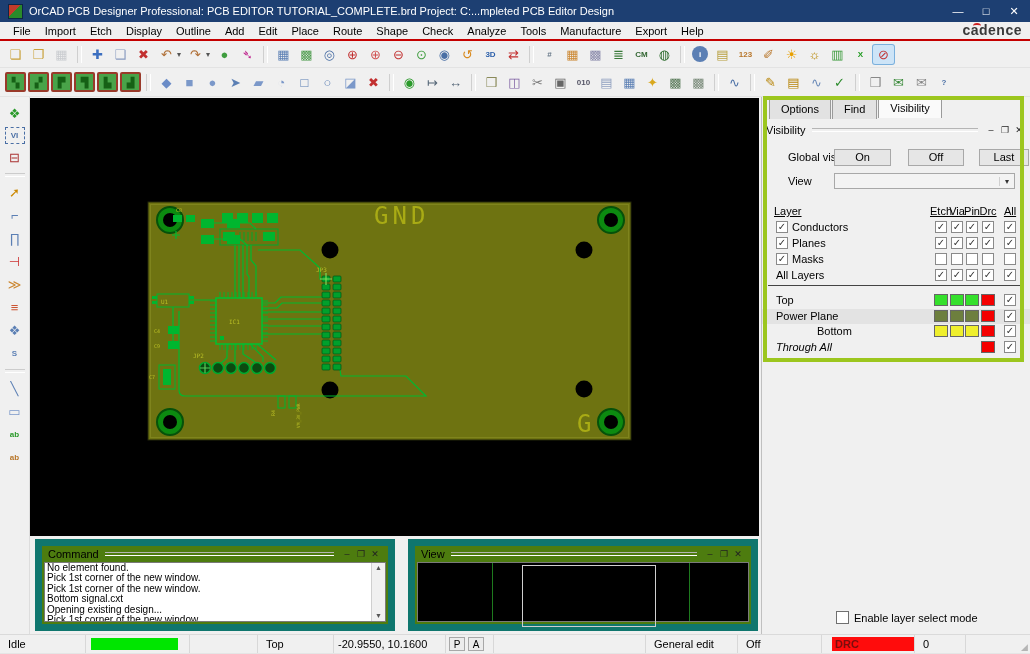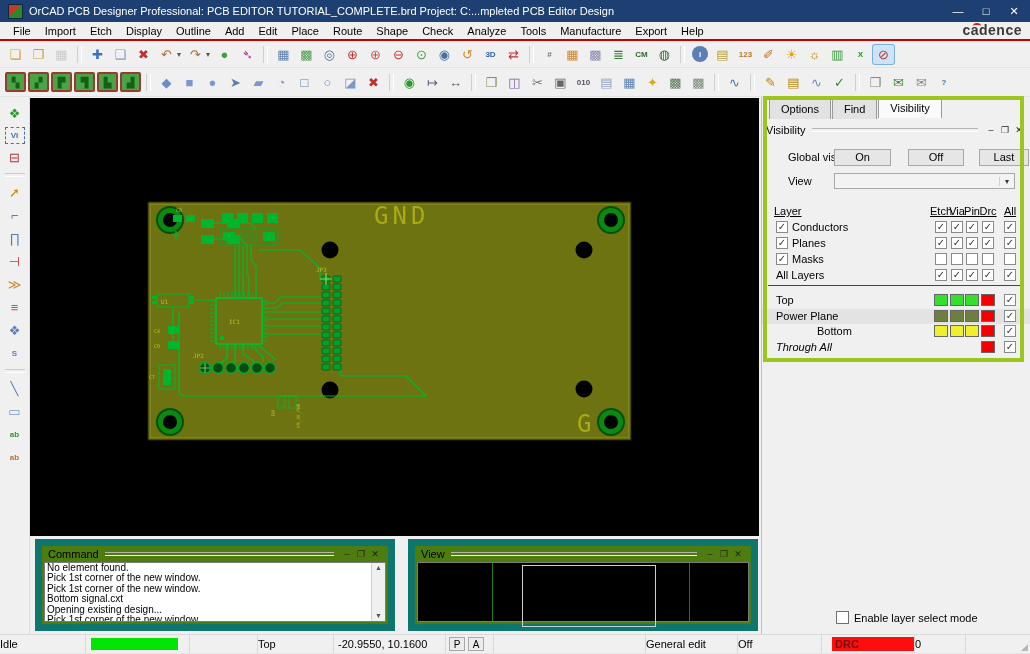--- a/index.html
+++ b/index.html
@@ -80,21 +80,21 @@
   .sw{position:absolute;top:1px;width:14px;height:12px;border:1px solid #666;box-sizing:border-box}
   .vrule{position:absolute;left:6px;right:8px;border-top:1px solid #444;height:0}
   .greenbox{position:absolute;left:763px;top:-1px;width:261px;height:266px;border:4px solid #9cc61e;
             box-sizing:border-box;pointer-events:none;z-index:9}
   .enablerow{position:absolute;left:74px;top:514px;display:flex;align-items:center}
   .cb2{width:11px;height:11px;background:#fff;border:1px solid #707070;display:inline-block;margin-right:5px;flex:none}
   
   .statusbar{height:18px;display:flex;align-items:center;background:#f0f0f0;border-top:1px solid #dadada;font-size:11px}
   .seg{height:100%;border-right:1px solid #d8d8d8;display:flex;align-items:center;box-sizing:border-box;flex:none}
   .seg.grow{flex:1;border-right:none;position:relative}
-  .pl8{}.pl4{padding-left:4px}
+  .pl8{padding-left:8px}.pl4{padding-left:4px}
   .progress{width:87px;height:12px;background:#00e600;margin-left:5px}
   .pabtn{width:16px;height:14px;border:1px solid #a8a8a8;background:#ececec;text-align:center;line-height:13px;
          margin-left:3px;font-size:10px;box-sizing:border-box}
   .drcbar{width:82px;height:14px;margin-left:10px;background:#ff0c0c;color:#7a0d0d;font-weight:bold;
           padding-left:3px;line-height:14px;box-sizing:border-box;flex:none}
   .gripchar{position:absolute;right:2px;bottom:1px;font-size:9px;color:#b5b5b5}
   
   .bottomstrip{height:8px;position:relative;background:#f0f0f0;border-top:1px solid #e5e5e5}
   .logline{white-space:nowrap}
 </style>

